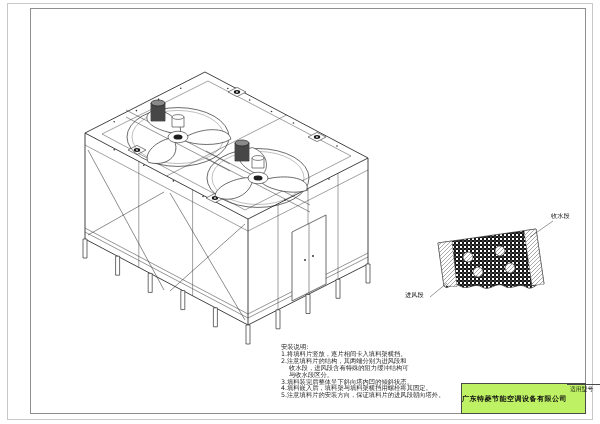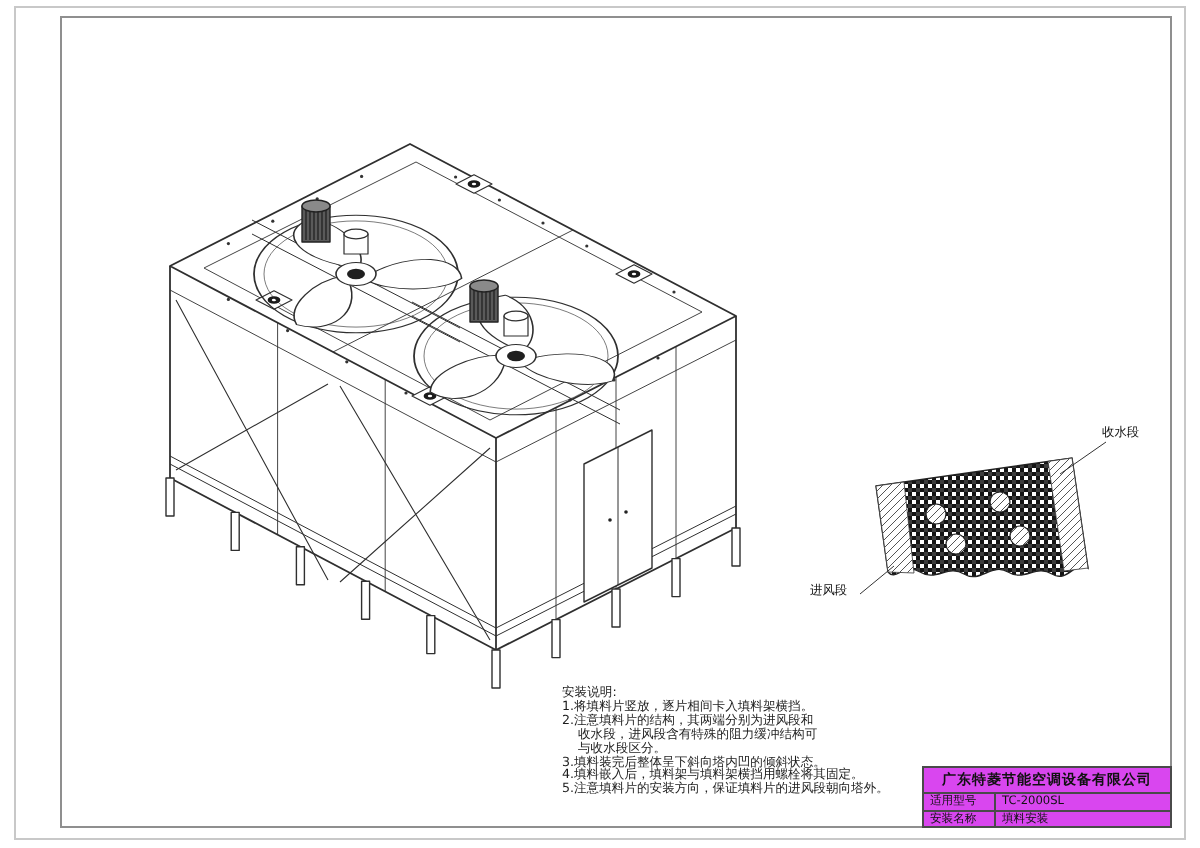--- a/index.html
+++ b/index.html
@@ -21,21 +21,21 @@
   .notes .ln { white-space:nowrap; }
   .notes .indent { padding-left:8px; }
 
   
   .detail-label { position:absolute; font-size:6.2px; color:#111; white-space:nowrap; }
   .lbl-water { left:551px; top:212px; }
   .lbl-air   { left:405px; top:291px; }
 
   
   .title-block { position:absolute; left:461px; top:383px; width:125px; height:31px;
-                 border:1px solid #4a4a4a; background:#d946ef; display:flex; flex-direction:column;
+                 border:1px solid #4a4a4a; background:#bef264; display:flex; flex-direction:row;
                  color:#111; }
   .tb-row { display:flex; border-top:1px solid #4a4a4a; flex:0 0 9px; }
   .tb-row:first-child { border-top:none; flex:0 0 12px; align-items:center; justify-content:center; }
   .tb-company { font-size:7px; font-weight:bold; letter-spacing:.5px; white-space:nowrap; }
   .tb-cell { font-size:5.8px; line-height:8px; padding-left:3px; white-space:nowrap; }
   .tb-label { width:36px; border-right:1px solid #4a4a4a; }
   .tb-value { flex:1; }
 </style>
 </head>
 <body>

